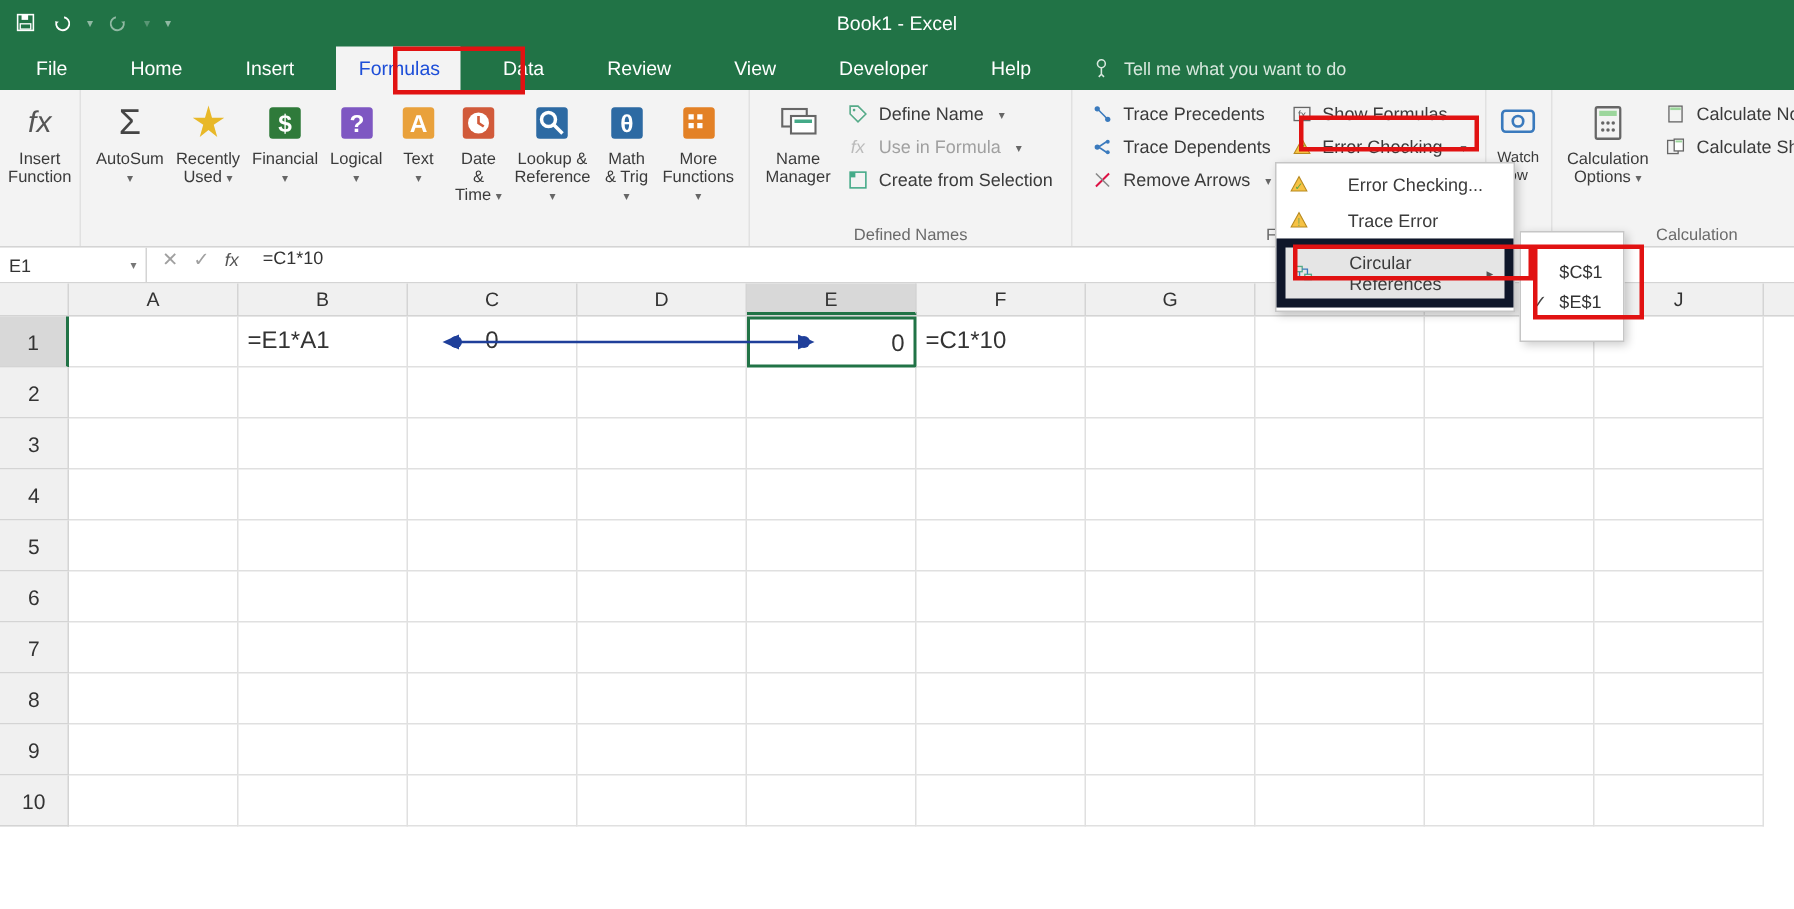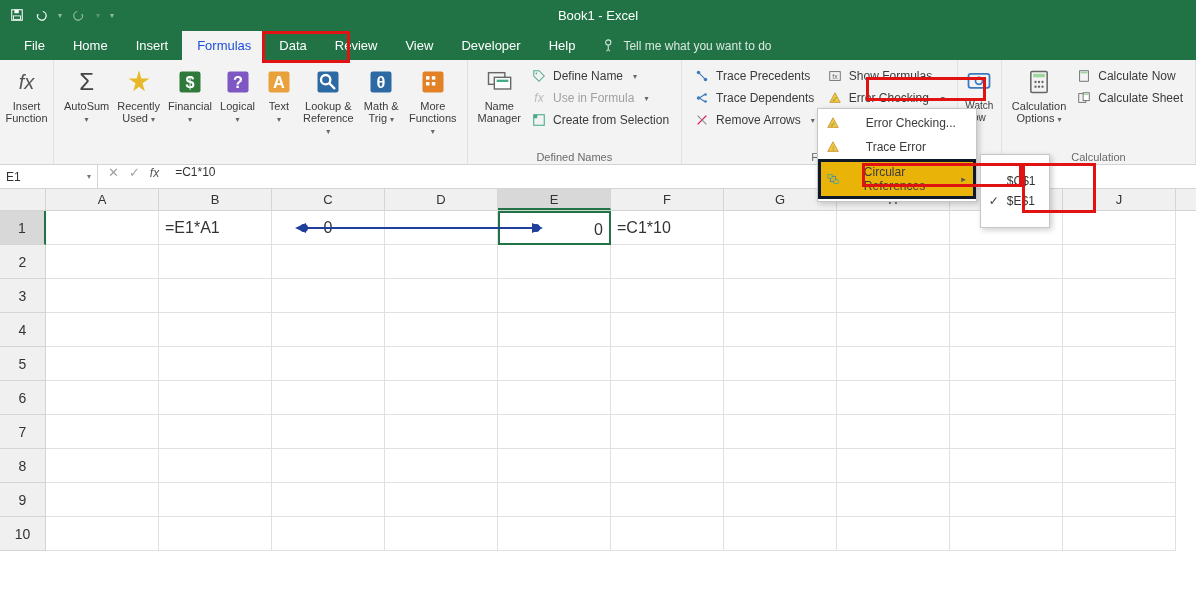--- a/index.html
+++ b/index.html
@@ -6,21 +6,21 @@
   body { background: #fff; width: 1196px; height: 606px; overflow: hidden; font-size: 12px; color: #333; }
 
   
   .titlebar { background: #217346; height: 30px; display: flex; align-items: center; color: #fff; position: relative; }
   .qat { display: flex; align-items: center; gap: 10px; padding-left: 10px; }
   .qat-icon { width: 14px; height: 14px; display: inline-flex; align-items: center; justify-content: center; color: #fff; font-size: 12px; }
   .qat-sep { color: rgba(255,255,255,0.5); font-size: 8px; }
   .title-center { position: absolute; left: 0; right: 0; text-align: center; pointer-events: none; font-size: 13px; }
 
   
-  .tabs { background: #217346; height: 30px; display: flex; align-items: flex-end; padding-left: 10px; gap: 0; color: #fff; }
+  .tabs { background: #217346; height: 30px; display: flex; align-items: flex-end; padding-left: 10px; gap: 14px; color: #fff; }
   .tab { padding: 7px 14px; font-size: 13px; cursor: pointer; }
   .tab.active { background: #f3f3f3; color: #1d4ed8; padding-left: 15px; }
   .tellme { display: flex; align-items: center; gap: 6px; padding: 7px 14px; font-size: 12px; color: #d8e8de; }
   .tellme svg { width: 14px; height: 14px; }
 
   
   .ribbon { background: #f3f3f3; border-bottom: 1px solid #d4d4d4; height: 105px; display: flex; position: relative; }
   .ribbon-group { border-right: 1px solid #e1e1e1; padding: 4px 6px 16px 6px; display: flex; flex-direction: column; position: relative; }
   .group-label { position: absolute; bottom: 1px; left: 0; right: 0; text-align: center; color: #6a6a6a; font-size: 11px; }
   .btn-col { display: flex; flex-direction: column; align-items: center; justify-content: flex-start; padding: 2px 4px; cursor: pointer; text-align: center; font-size: 11px; line-height: 12px; color: #3b3b3b; }
@@ -33,21 +33,21 @@
   .row-item .ri-icon { width: 16px; height: 16px; display: inline-flex; align-items: center; justify-content: center; }
   .row-item.disabled { color: #a0a0a0; }
 
   
   .hl { position: absolute; border: 3px solid #e11212; pointer-events: none; z-index: 50; }
 
   
   .ec-menu { position: absolute; top: 36px; left: 0; background: #fff; border: 1px solid #c6c6c6; box-shadow: 2px 2px 6px rgba(0,0,0,0.2); z-index: 40; width: 160px; padding: 2px 0; }
   .ec-menu .mi { display: flex; align-items: center; gap: 24px; padding: 4px 8px 4px 6px; font-size: 12px; color: #3b3b3b; }
   .ec-menu .mi .mi-icon { width: 18px; height: 16px; display:flex;align-items:center;justify-content:center; }
-  .ec-menu .mi.hover { background: #eab308; border:3px solid #0f172a; padding:3px 7px 3px 5px; }
+  .ec-menu .mi.hover { background: #e5e5e5; border:6px solid #0f172a; padding:3px 7px 3px 5px; }
   .ec-menu .mi .arrow-r { margin-left: auto; font-size: 9px; color:#555; }
 
   .ref-popup { position: absolute; top: 45px; left: 162px; background:#fff; border:1px solid #c6c6c6; box-shadow:2px 2px 6px rgba(0,0,0,0.2); z-index:40; width:70px; padding:16px 0; }
   .ref-popup .ri { display:flex; align-items:center; gap:6px; font-size:12px; padding:3px 6px; }
   .ref-popup .ri .chk { width:14px; text-align:center; color:#444; }
 
   
   .formulabar { height: 24px; border-bottom: 1px solid #d4d4d4; display: flex; align-items: flex-start; font-size: 12px; background:#fff; }
   .namebox { width: 98px; border-right: 1px solid #d4d4d4; padding: 0 6px; display:flex; align-items:center; justify-content:space-between; height:100%; }
   .namebox .nb-dd { font-size:8px; color:#777; }
@@ -171,20 +171,30 @@
           <div class="label"><span>Logical</span><br><span class="dd">▾</span></div>
         </div>
       <div class="btn-col">
           <div class="icon-box">
             <svg class="ico-big" viewBox="0 0 24 24">
               <rect x="3" y="3" width="18" height="18" rx="2" fill="#e9a13b"></rect>
               <text x="12" y="17" text-anchor="middle" fill="#fff" font-size="14" font-weight="bold">A</text>
             </svg>
           </div>
           <div class="label"><span>Text</span><br><span class="dd">▾</span></div>
+        </div>
+      <div class="btn-col">
+          <div class="icon-box">
+            <svg class="ico-big" viewBox="0 0 24 24">
+              <rect x="3" y="3" width="18" height="18" rx="2" fill="#d15a3a"></rect>
+              <circle cx="12" cy="12" r="6" fill="#fff"></circle>
+              <path d="M12 8 L12 12 L15 14" stroke="#d15a3a" stroke-width="1.5" fill="none"></path>
+            </svg>
+          </div>
+          <div class="label"><span>Date &amp; Time</span> <span class="dd">▾</span></div>
         </div>
       <div class="btn-col">
           <div class="icon-box">
             <svg class="ico-big" viewBox="0 0 24 24">
               <rect x="3" y="3" width="18" height="18" rx="2" fill="#2d6aa3"></rect>
               <circle cx="10" cy="10" r="4" fill="none" stroke="#fff" stroke-width="2"></circle>
               <path d="M13 13 L18 18" stroke="#fff" stroke-width="2"></path>
             </svg>
           </div>
           <div class="label"><span>Lookup &amp; Reference</span> <span class="dd">▾</span></div>

